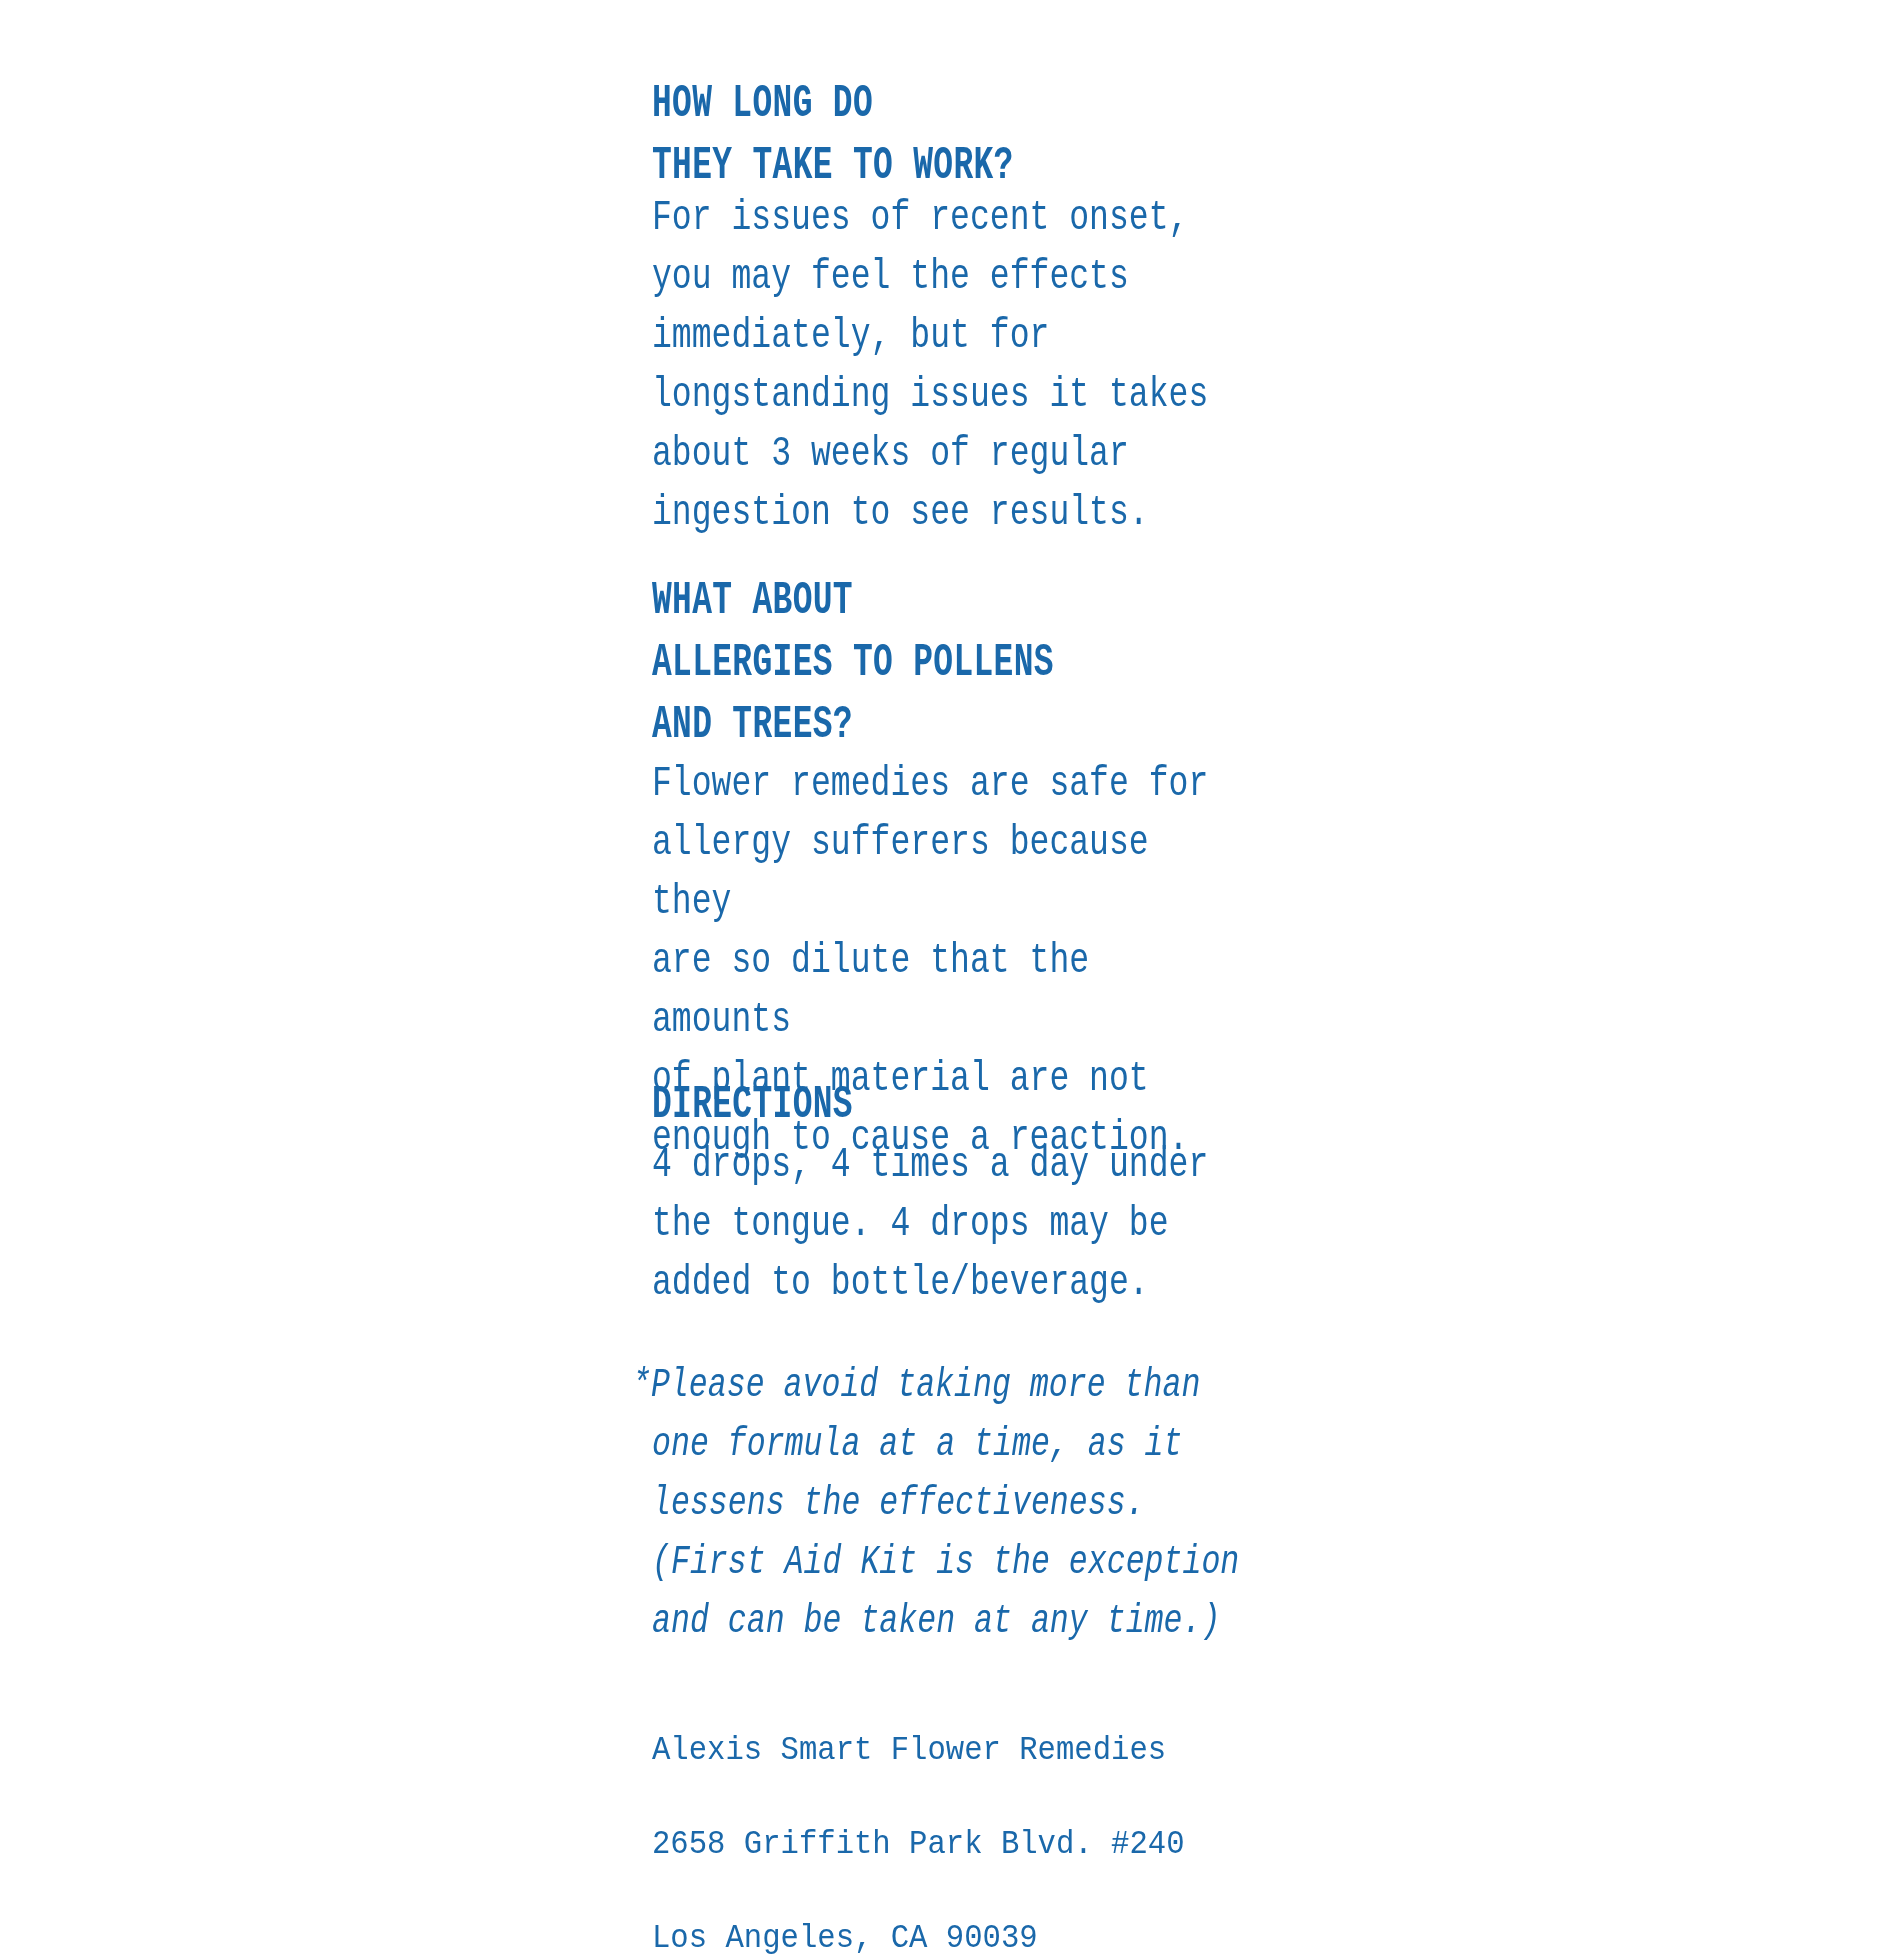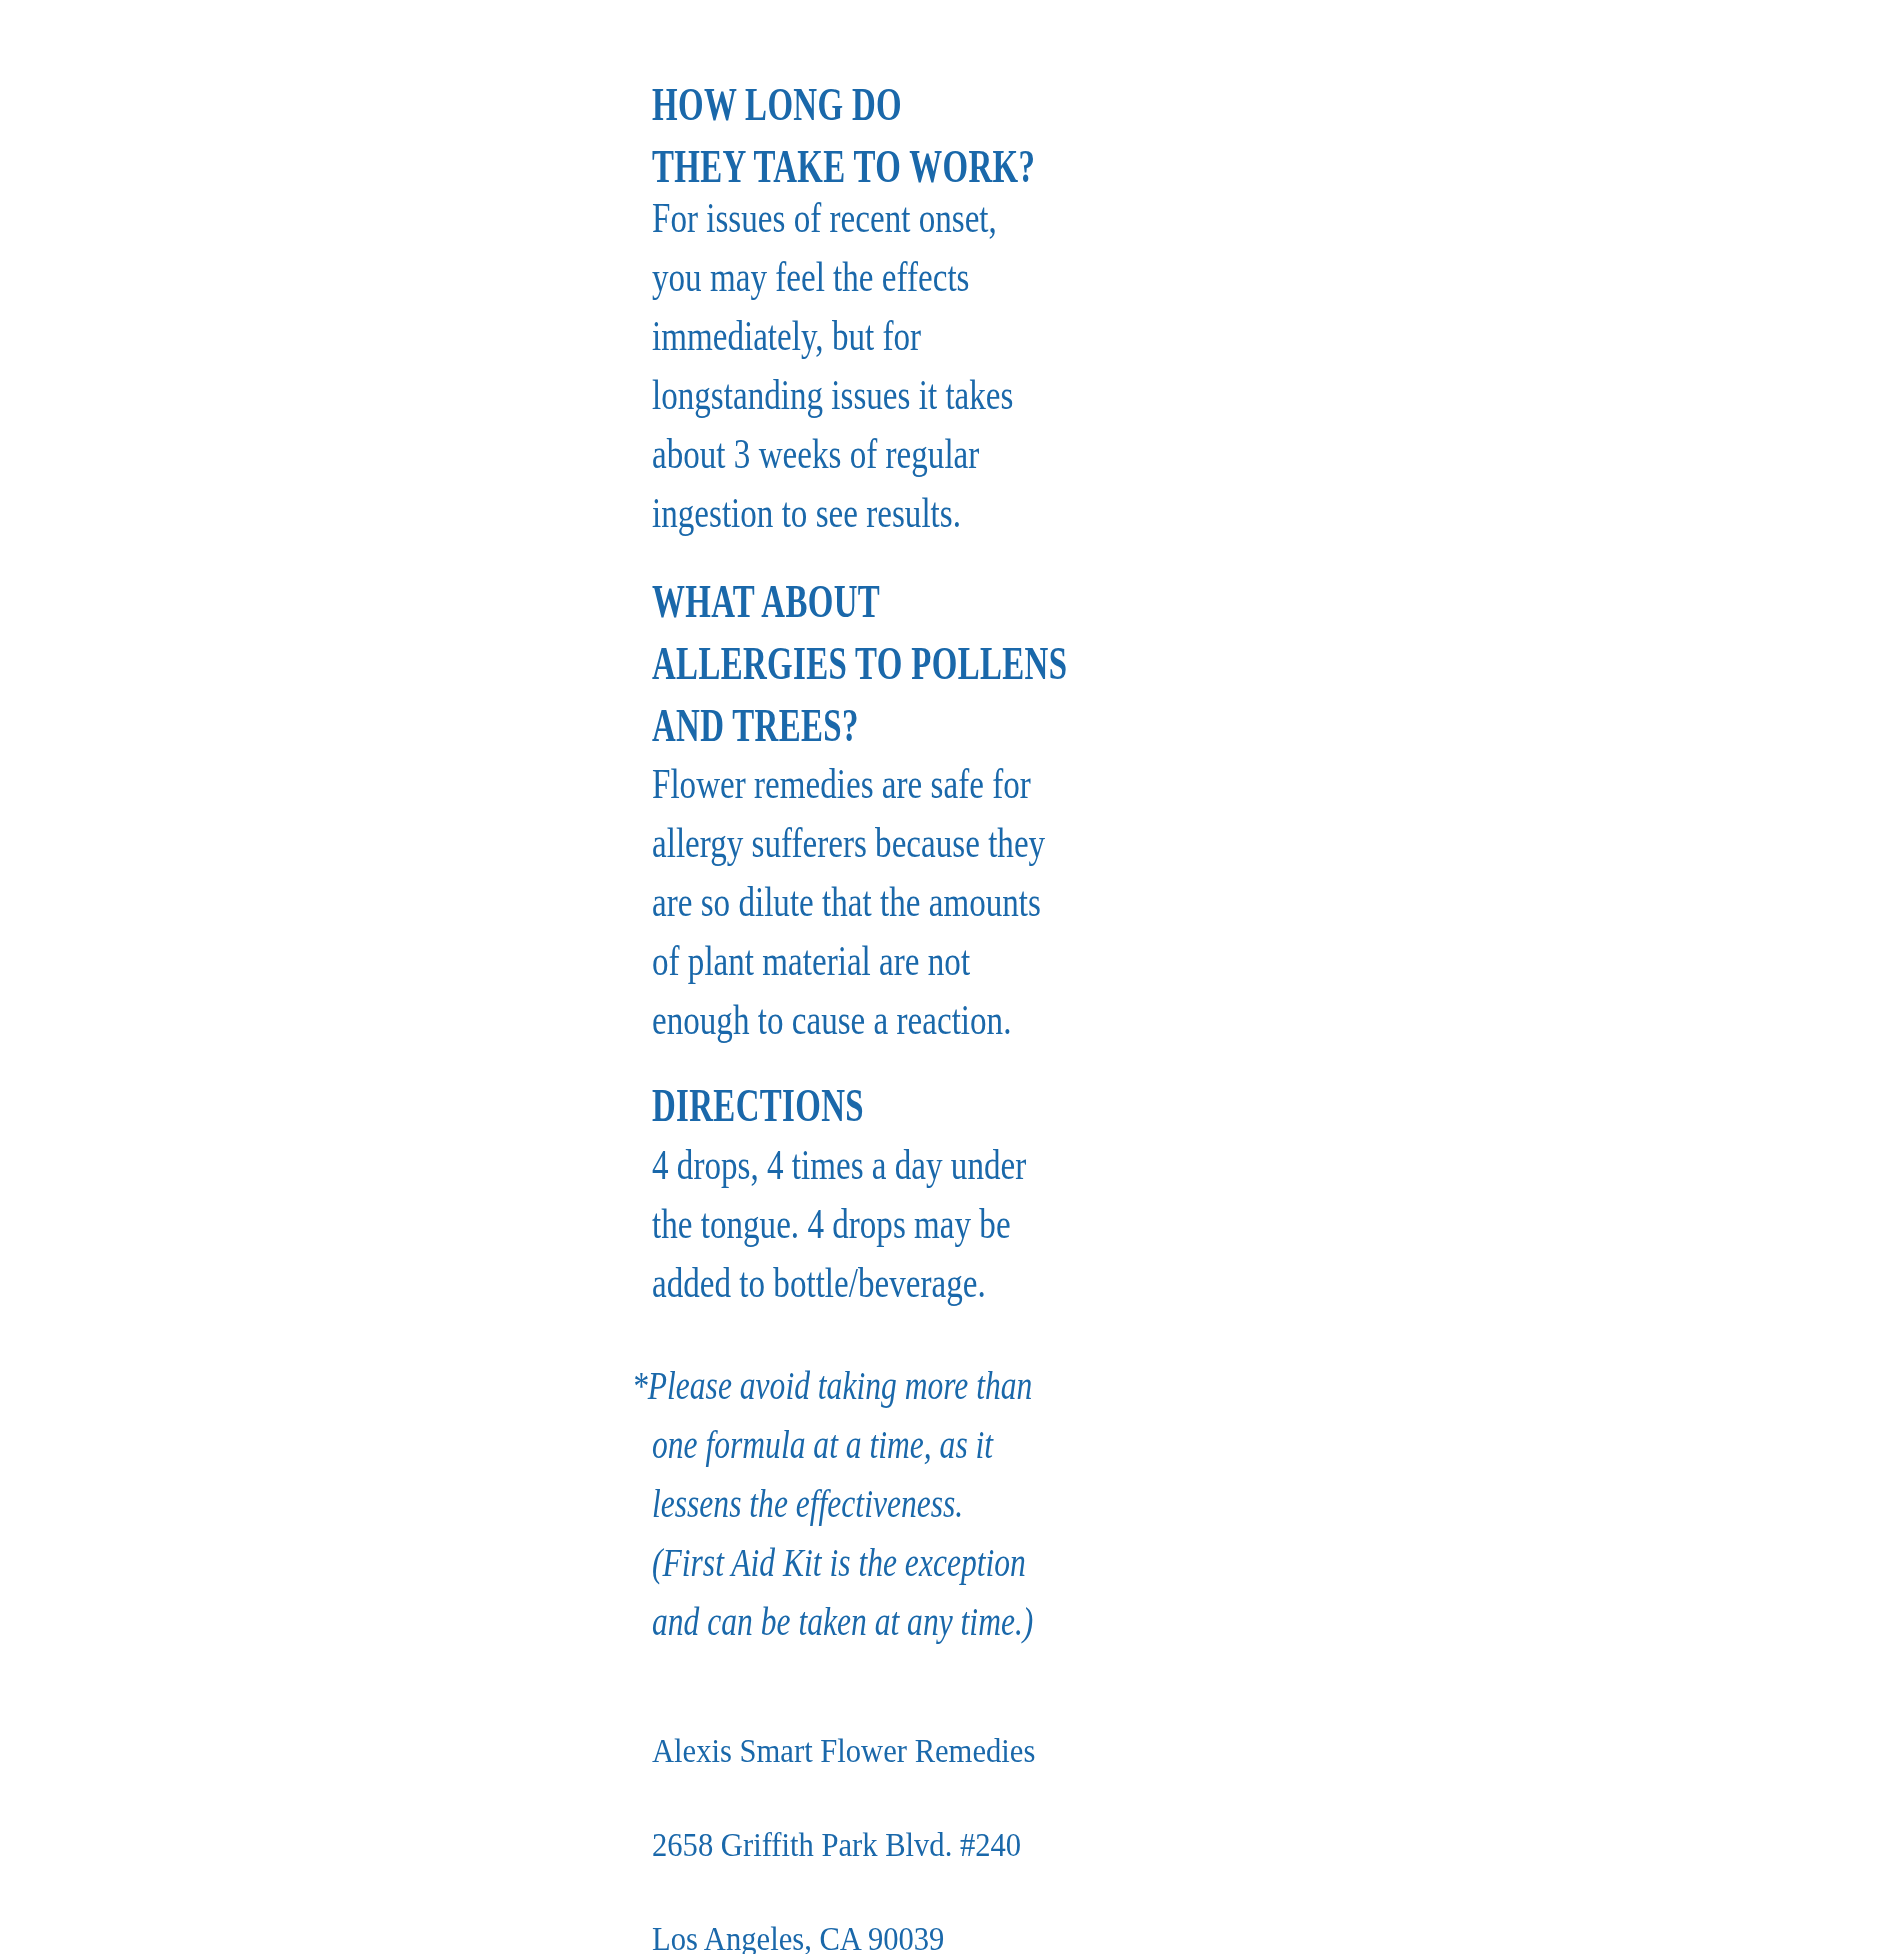--- a/index.html
+++ b/index.html
@@ -6,21 +6,21 @@
     margin: 0;
     padding: 0;
     background: #ffffff;
   }
   .label-canvas {
     position: relative;
     width: 1700px;
     height: 1955px;
     background: #ffffff;
     overflow: hidden;
-    font-family: Liberation Serif, serif;
+    font-family: Liberation Mono, monospace;
     color: #1a68aa;
   }
   .block {
     position: absolute;
     left: 652px;
     width: 772px;
     white-space: pre-line;
     transform-origin: 0 0;
   }
   .heading {

